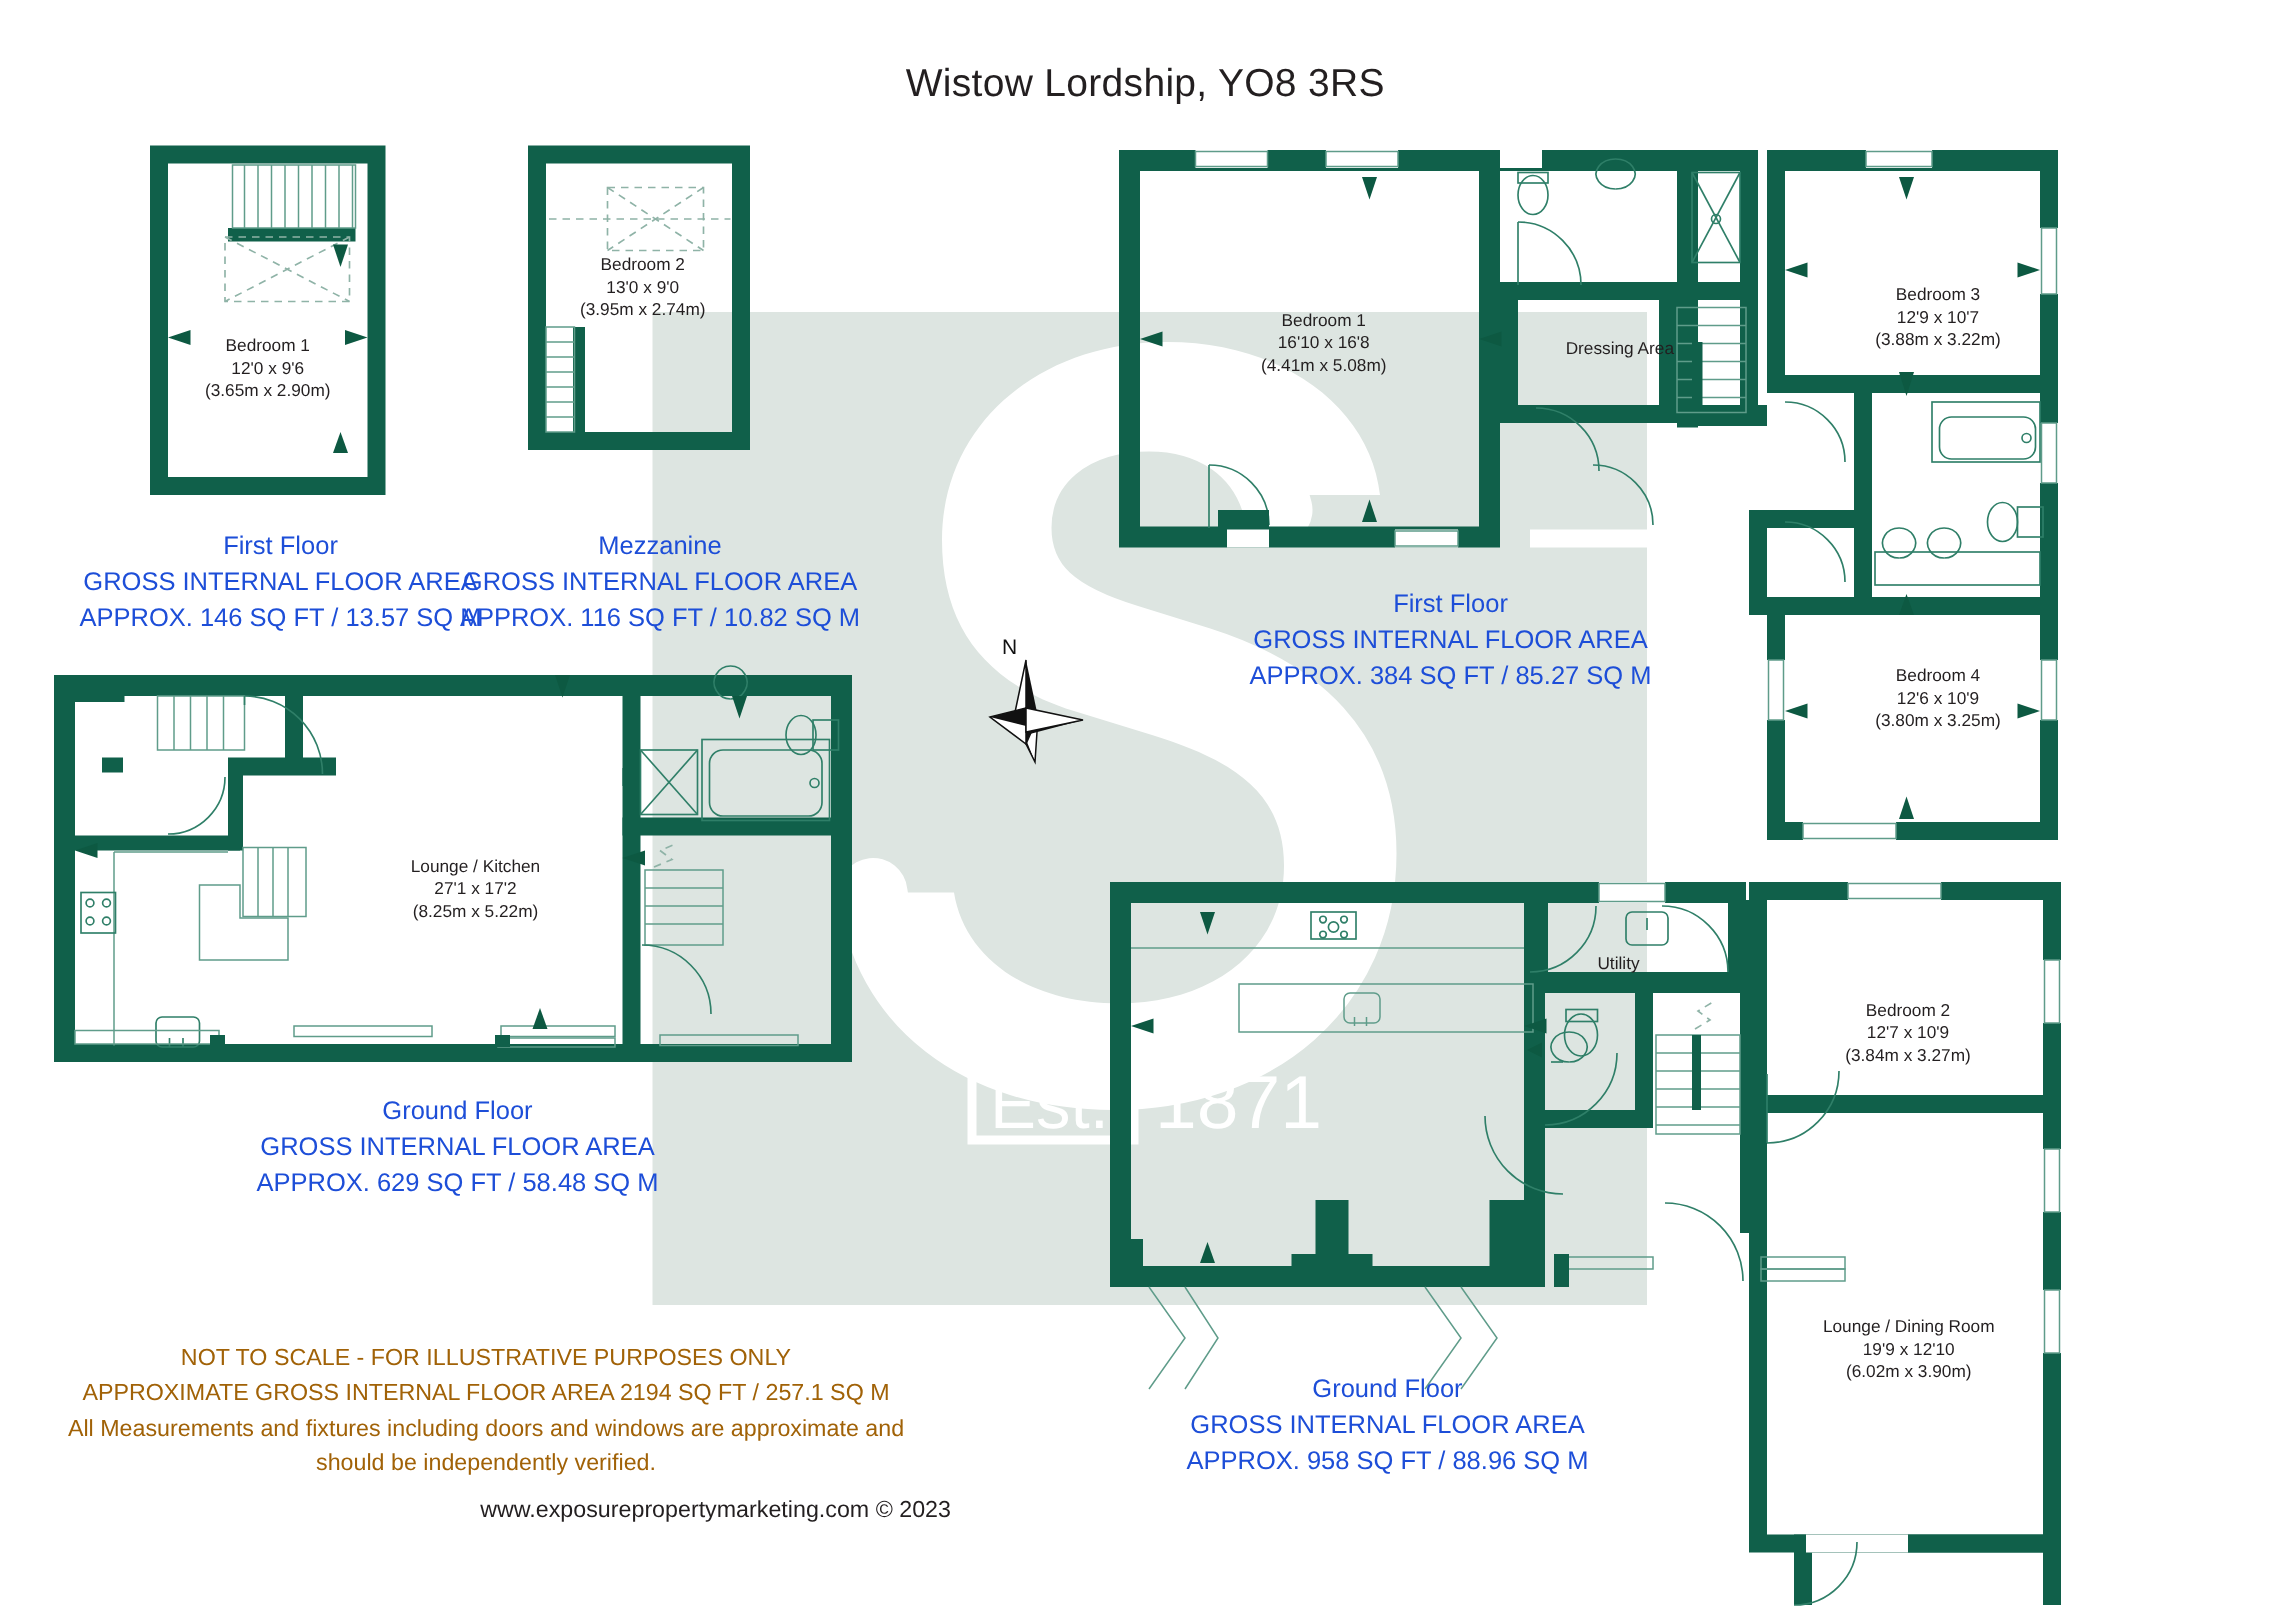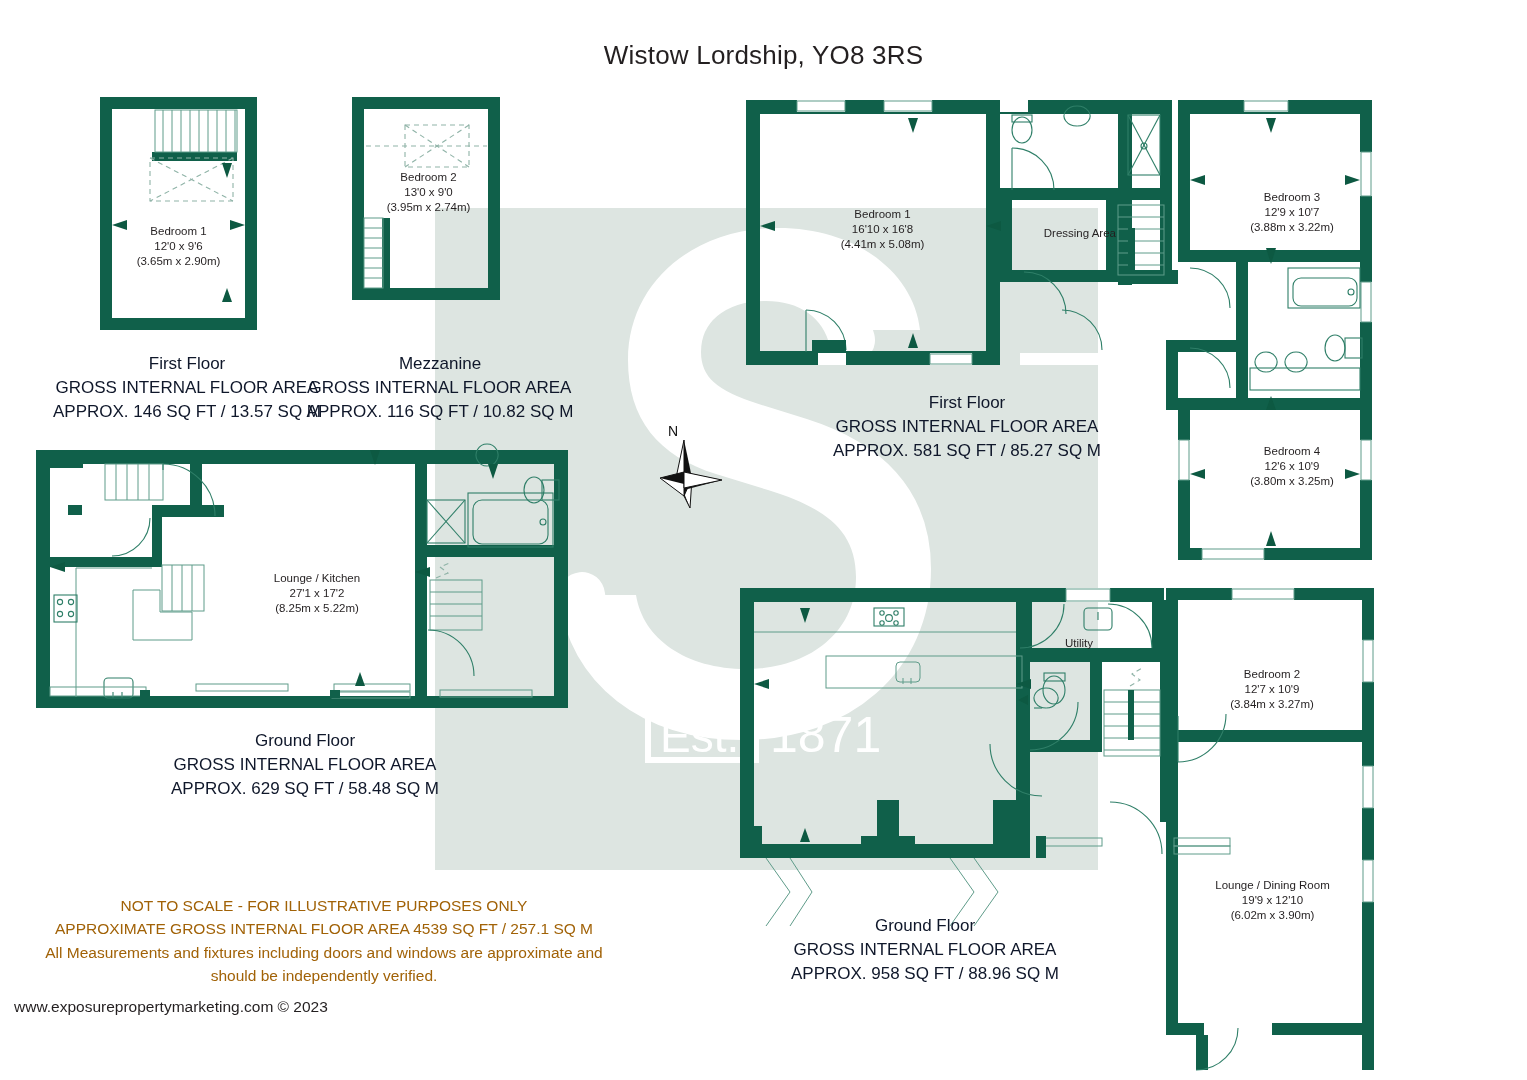--- a/index.html
+++ b/index.html
@@ -2,27 +2,27 @@
 <html><head>
 <meta charset="utf-8">
 <style>
   html,body{margin:0;padding:0;background:#ffffff;}
   body{width:1527px;height:1080px;position:relative;overflow:hidden;
        font-family:"Liberation Sans","DejaVu Sans",sans-serif;color:#231f20;}
   #stage{position:absolute;inset:0;width:1527px;height:1080px;}
   svg.plan{position:absolute;left:0;top:0;width:1527px;height:1080px;}
   .ttl{position:absolute;width:100%;text-align:center;top:40px;font-size:26px;
        letter-spacing:.2px;color:#231f20;}
-  .cap{position:absolute;text-align:center;line-height:1.42;color:#0f172a;}
+  .cap{position:absolute;text-align:center;line-height:1.42;color:#1d4ed8;}
   .cap .l1{font-size:17px;}
   .cap .l2{font-size:17px;}
   .cap .l3{font-size:17px;}
   .rlbl{position:absolute;text-align:center;line-height:1.32;font-size:11.5px;color:#231f20;white-space:nowrap;}
   .foot{position:absolute;text-align:center;line-height:1.5;font-size:15.5px;color:#a16207;}
-  .foot2{position:absolute;text-align:left;font-size:15.5px;color:#231f20;}
+  .foot2{position:absolute;text-align:right;font-size:15.5px;color:#231f20;}
 </style>
 </head>
 <body>
 
 <div id="stage">
 
   <svg class="plan" viewBox="0 0 1527 1080">
     <defs>
       <style>
         .w  { fill:#10604a; }
@@ -515,21 +515,21 @@
     <div>(3.88m x 3.22m)</div>
   </div>
   <div class="rlbl" style="left:1212px;top:444px;width:160px;">
     <div>Bedroom 4</div>
     <div>12'6 x 10'9</div>
     <div>(3.80m x 3.25m)</div>
   </div>
   <div class="cap" style="left:822px;top:391px;width:290px;">
     <div class="l1">First Floor</div>
     <div class="l2">GROSS INTERNAL FLOOR AREA</div>
-    <div class="l3">APPROX. 581 SQ FT / 85.27 SQ M</div>
+    <div class="l3">APPROX. 384 SQ FT / 85.27 SQ M</div>
   </div>
 
   <div class="rlbl" style="left:1044px;top:636px;width:70px;">
     <div>Utility</div>
   </div>
   <div class="rlbl" style="left:1192px;top:667px;width:160px;">
     <div>Bedroom 2</div>
     <div>12'7 x 10'9</div>
     <div>(3.84m x 3.27m)</div>
   </div>
@@ -539,19 +539,19 @@
     <div>(6.02m x 3.90m)</div>
   </div>
   <div class="cap" style="left:780px;top:914px;width:290px;">
     <div class="l1">Ground Floor</div>
     <div class="l2">GROSS INTERNAL FLOOR AREA</div>
     <div class="l3">APPROX. 958 SQ FT / 88.96 SQ M</div>
   </div>
 
   <div class="foot" style="left:14px;top:894px;width:620px;">
     <div>NOT TO SCALE - FOR ILLUSTRATIVE PURPOSES ONLY</div>
-    <div>APPROXIMATE GROSS INTERNAL FLOOR AREA 4539 SQ FT / 257.1 SQ M</div>
+    <div>APPROXIMATE GROSS INTERNAL FLOOR AREA 2194 SQ FT / 257.1 SQ M</div>
     <div>All Measurements and fixtures including doors and windows are approximate and</div>
     <div>should be independently verified.</div>
   </div>
   <div class="foot2" style="left:14px;top:998px;width:620px;">www.exposurepropertymarketing.com © 2023</div>
 
 </div>
 
 </body></html>

